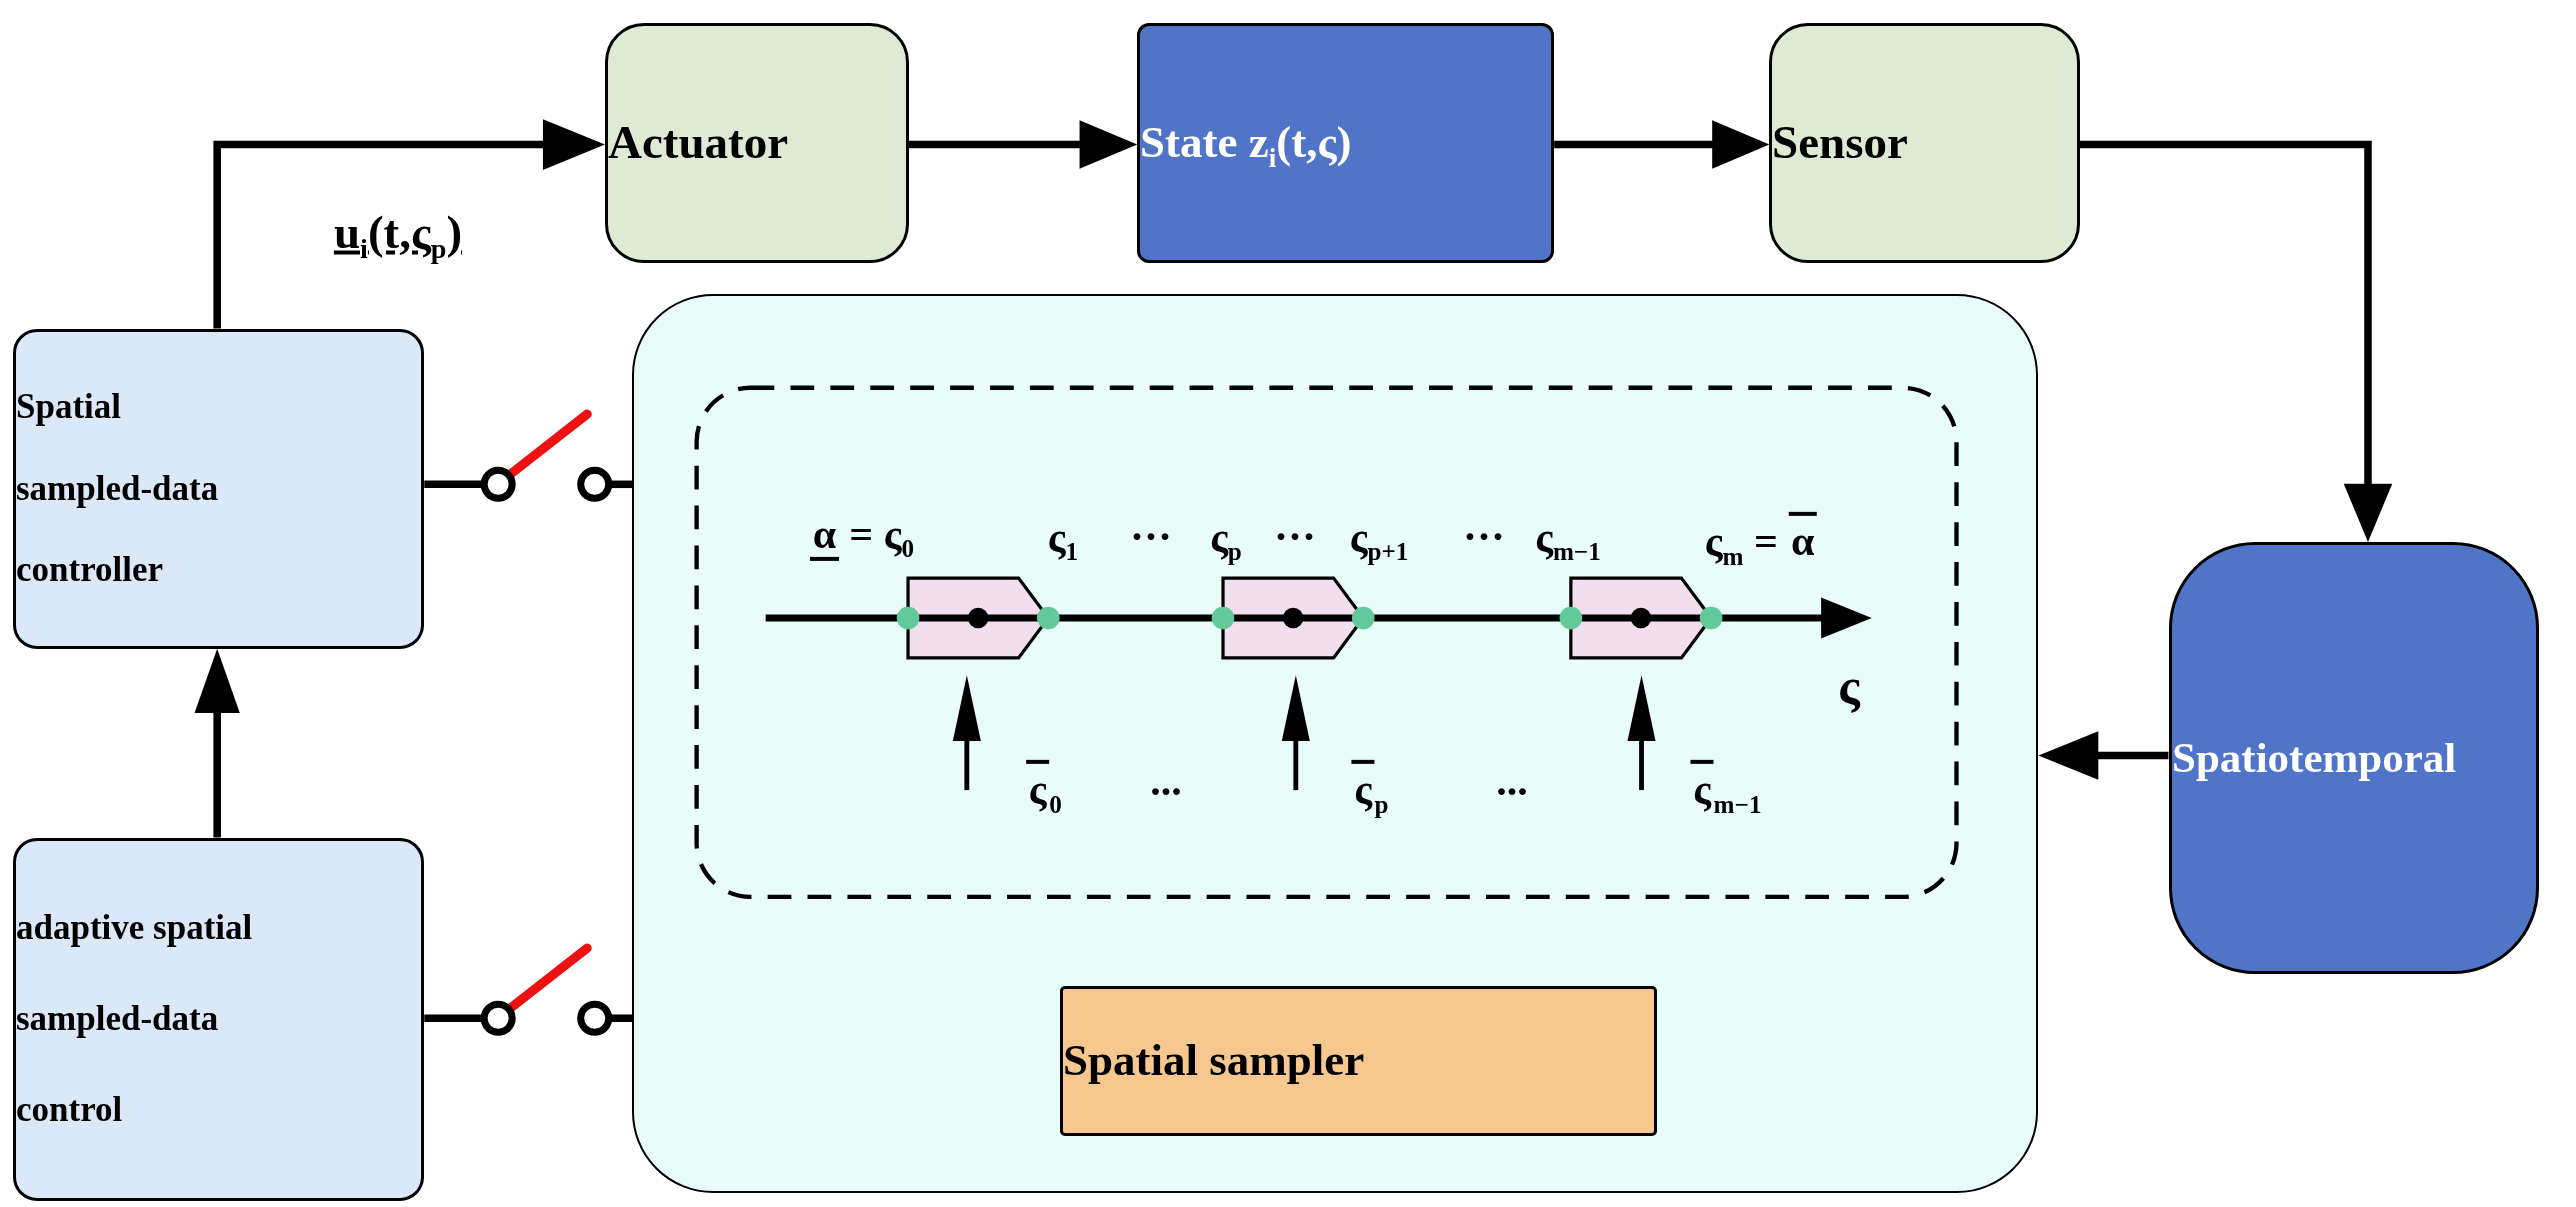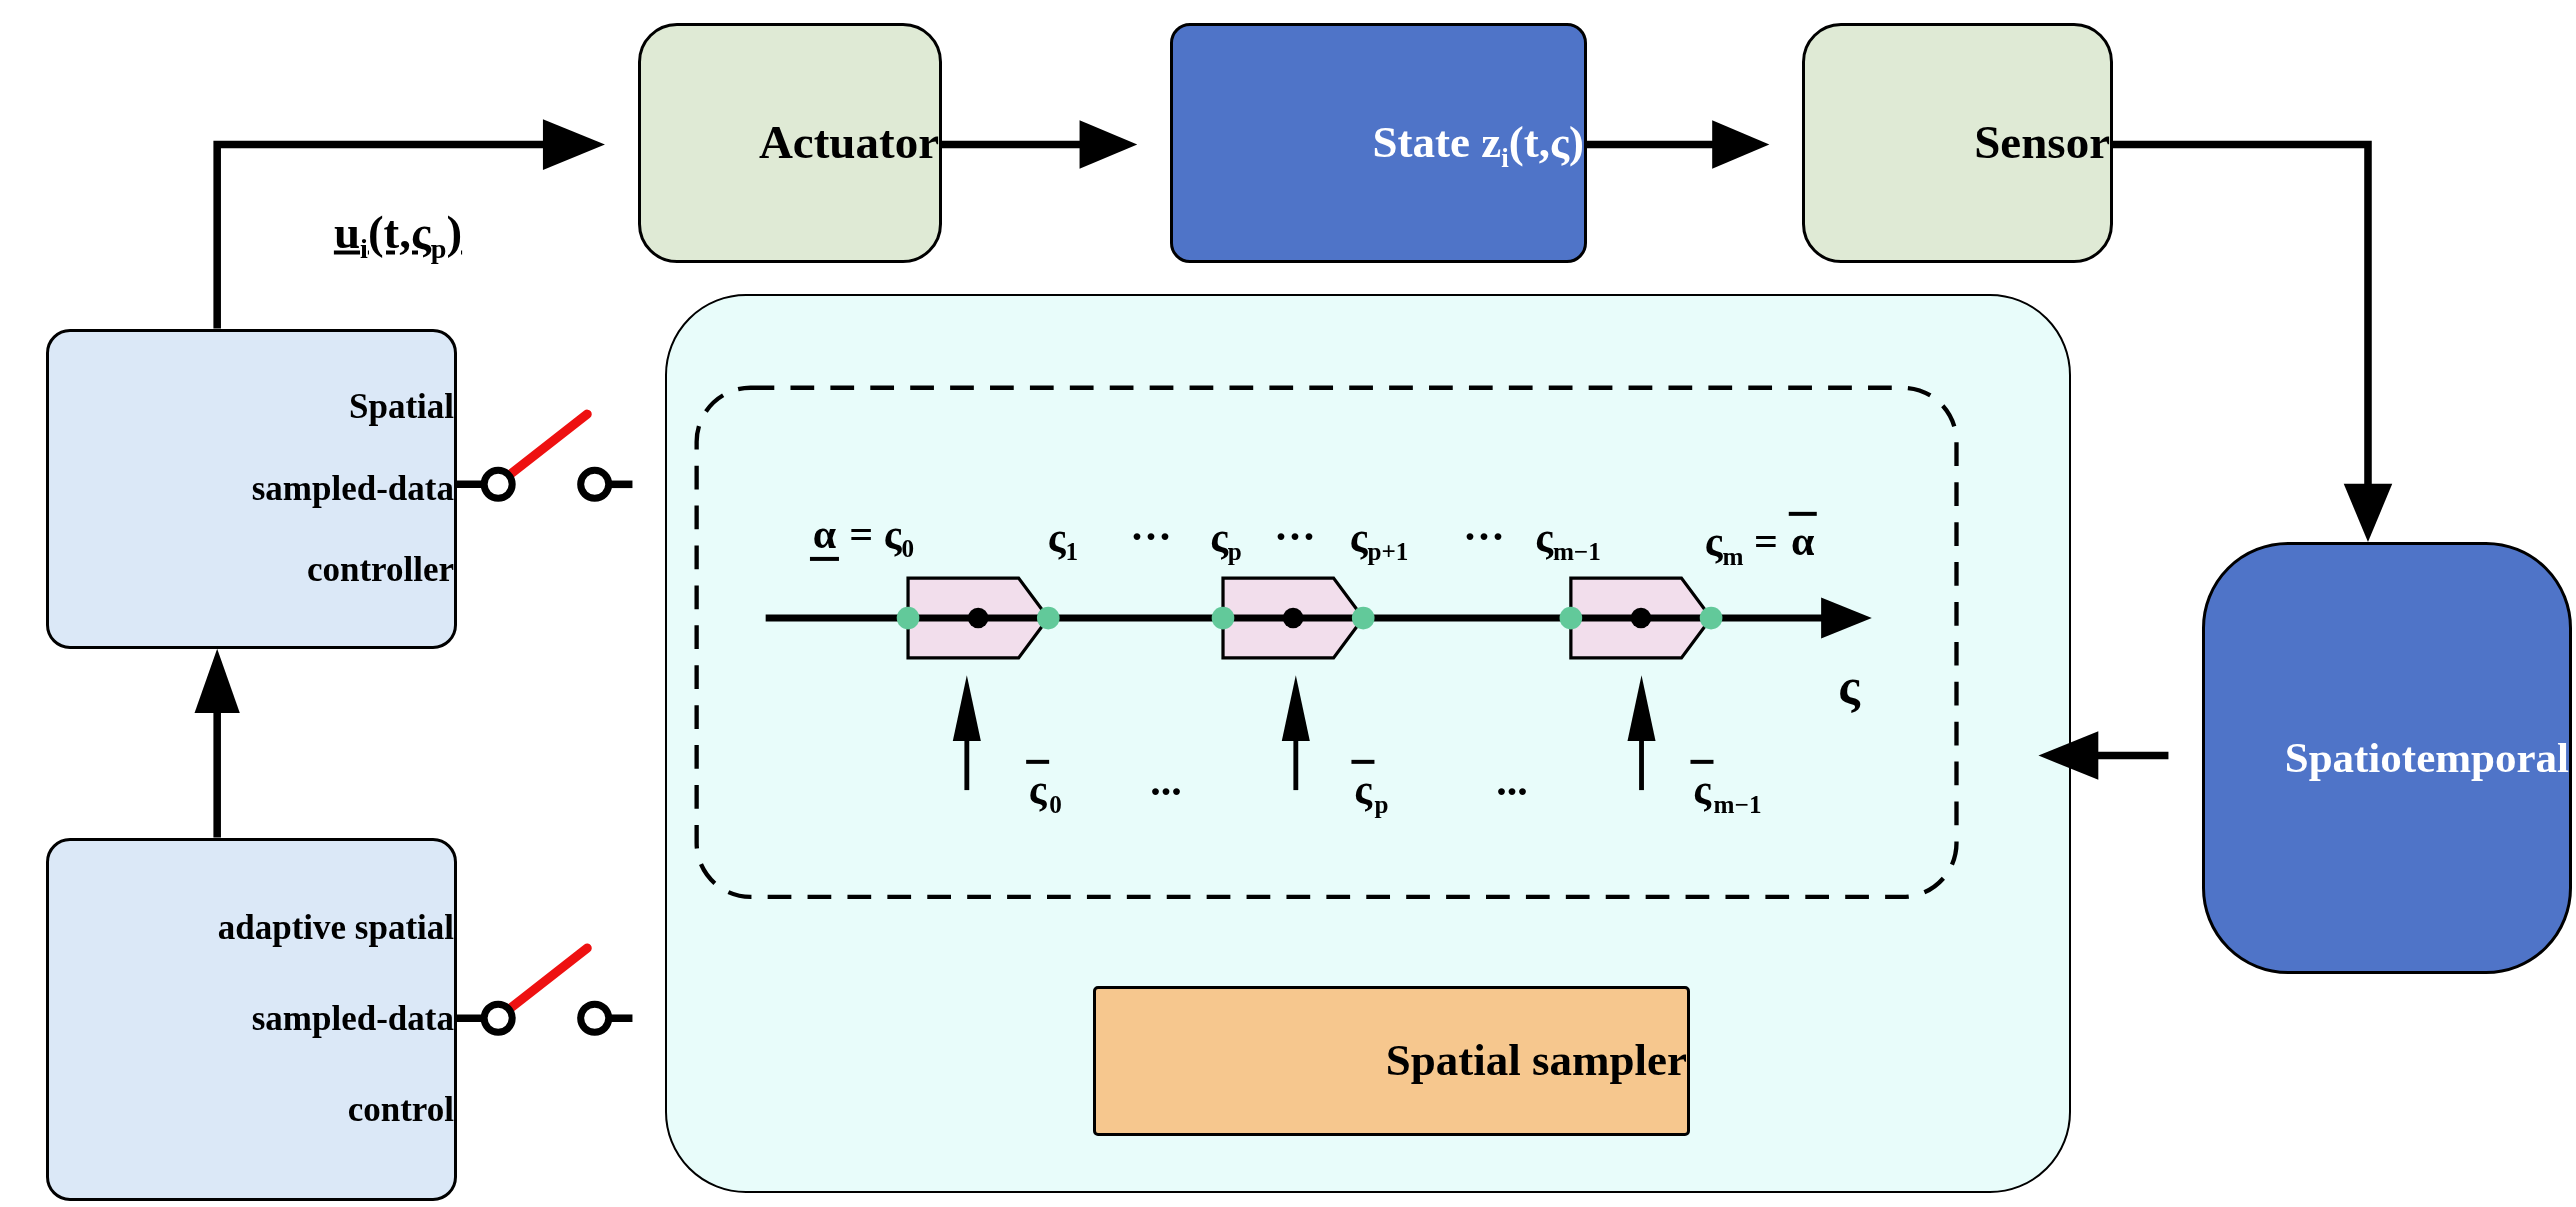--- a/index.html
+++ b/index.html
@@ -8,25 +8,25 @@
     --dot_green:#62c99a; --switch_red:#ee1111; --line_black:#000000; --text_white:#ffffff;
   }
   html,body{margin:0;padding:0;background:#ffffff;}
   #canvas{
     position:relative; width:2576px; height:1207px; background:#ffffff; overflow:hidden;
     font-family:"Liberation Serif","DejaVu Serif",serif; font-weight:bold; color:#000;
   }
   .layer{position:absolute;left:0;top:0;}
   .box{
     position:absolute; box-sizing:border-box; border:3.2px solid var(--line_black);
-    display:flex; flex-direction:column; align-items:flex-end; justify-content:center;
-    text-align:center; line-height:1.05; white-space:nowrap;margin-left:33px;
+    display:flex; flex-direction:column; align-items:flex-start; justify-content:center;
+    text-align:center; line-height:1.05; white-space:nowrap;
   }
   .green  {background:var(--box_green);  border-radius:39px; font-size:47px;}
-  .blue   {background:var(--box_blue);   color:var(--text_white); border-radius:20px; font-size:45px;}
+  .blue   {background:var(--box_blue);   color:var(--text_white); border-radius:12px; font-size:45px;}
   .lblue  {background:var(--box_lightblue); border-radius:24px; font-size:35px;}
   .cyanpanel{background:var(--panel_cyan); border-radius:81px; border-width:2.7px;}
   .orange {background:var(--box_orange); border-radius:5px; font-size:45px;}
   .mlabel{
     position:absolute; transform:translate(-50%,-50%); white-space:nowrap;
     font-weight:bold; line-height:1;
   }
   .f-sig{font-size:47px;}
   .f-top{font-size:42px;margin-top:40px;}
   .f-bot{font-size:42px;}

